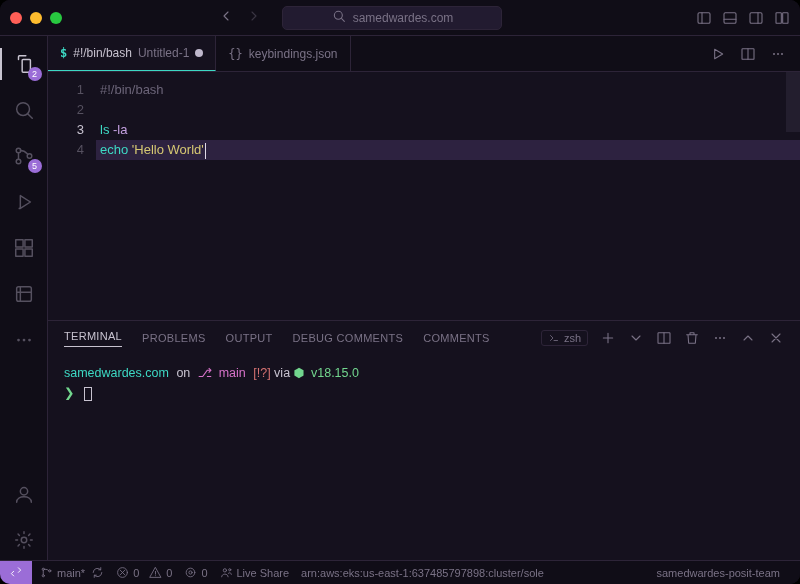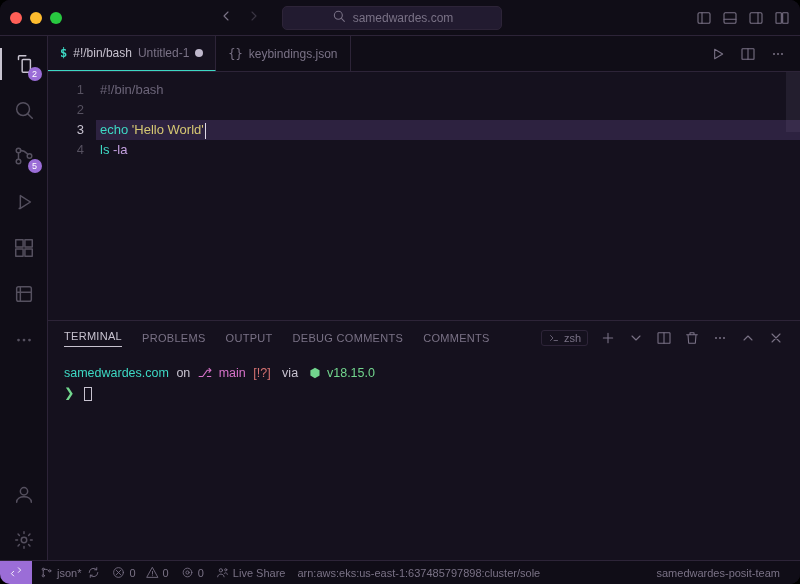--- a/index.html
+++ b/index.html
@@ -278,22 +278,22 @@
       <div class="editor">
         <div class="gutter" id="gutter">
             <div>1</div>
             <div>2</div>
             <div class="current">3</div>
             <div>4</div>
           </div>
         <div class="code" id="codebody">
           <div class="code-line"><span class="sh-comment">#!/bin/bash</span></div>
             <div class="code-line"></div>
+            <div class="code-line"><span class="sh-cmd">ls</span><span class=""> </span><span class="sh-flag">-la</span></div>
             <div class="code-line hl"><span class="sh-cmd">echo</span><span class=""> </span><span class="sh-str">'Hello World'</span><span class="cursor"></span></div>
-            <div class="code-line"><span class="sh-cmd">ls</span><span class=""> </span><span class="sh-flag">-la</span></div>
             <div class="minimap"></div>
         </div>
       </div>
 
       <div class="panel">
         <div class="panel-tabs">
           <span class="ptab active">TERMINAL</span>
           <span class="ptab">PROBLEMS</span>
           <span class="ptab">OUTPUT</span>
           <span class="ptab">DEBUG COMMENTS</span>
@@ -345,21 +345,21 @@
               </span>
           </div>
         </div>
         <div class="term">
           <div>
             <span class="t-host">samedwardes.com</span>
             <span class="t-on" style="margin:16px 4px">on</span>
             <span class="t-branch-ic">⎇</span>
             <span class="t-branch" style="margin-left:3px">main</span>
             <span class="t-flags" style="margin-left:4px">[!?]</span>
-            <span class="t-via" style="margin:0 8px">via</span>
+            <span class="t-via" style="margin:0 0">via</span>
             <span class="t-node-ic">⬢</span>
             <span class="t-node" style="margin-left:3px">v18.15.0</span>
           </div>
           <div>
             <span class="t-prompt">❯</span>
             <span class="t-cursorbox" style="margin-left:6px"></span>
           </div>
         </div>
       </div>
 
@@ -372,21 +372,21 @@
           <path d="M8 9l-4 4 4 4M16 3l4 4-4 4"></path>
         </svg>
     </div>
     <div class="seg">
       <svg viewBox="0 0 24 24" style="width:13px;height:13px">
           <circle cx="6" cy="6" r="2"></circle>
           <circle cx="6" cy="18" r="2"></circle>
           <circle cx="18" cy="9" r="2"></circle>
           <path d="M6 8v8M8 6c5 0 8 1 8 3"></path>
         </svg>
-      <span>json*</span>
+      <span>main*</span>
       <svg viewBox="0 0 24 24" style="width:13px;height:13px;margin-left:2px">
           <path d="M4 12a8 8 0 0 1 14-5M20 12a8 8 0 0 1-14 5"></path>
           <path d="M18 3v4h-4M6 21v-4h4"></path>
         </svg>
     </div>
     <div class="seg">
       <svg viewBox="0 0 24 24" style="width:13px;height:13px">
           <circle cx="12" cy="12" r="9"></circle>
           <path d="M8 8l8 8M16 8l-8 8"></path>
         </svg>

